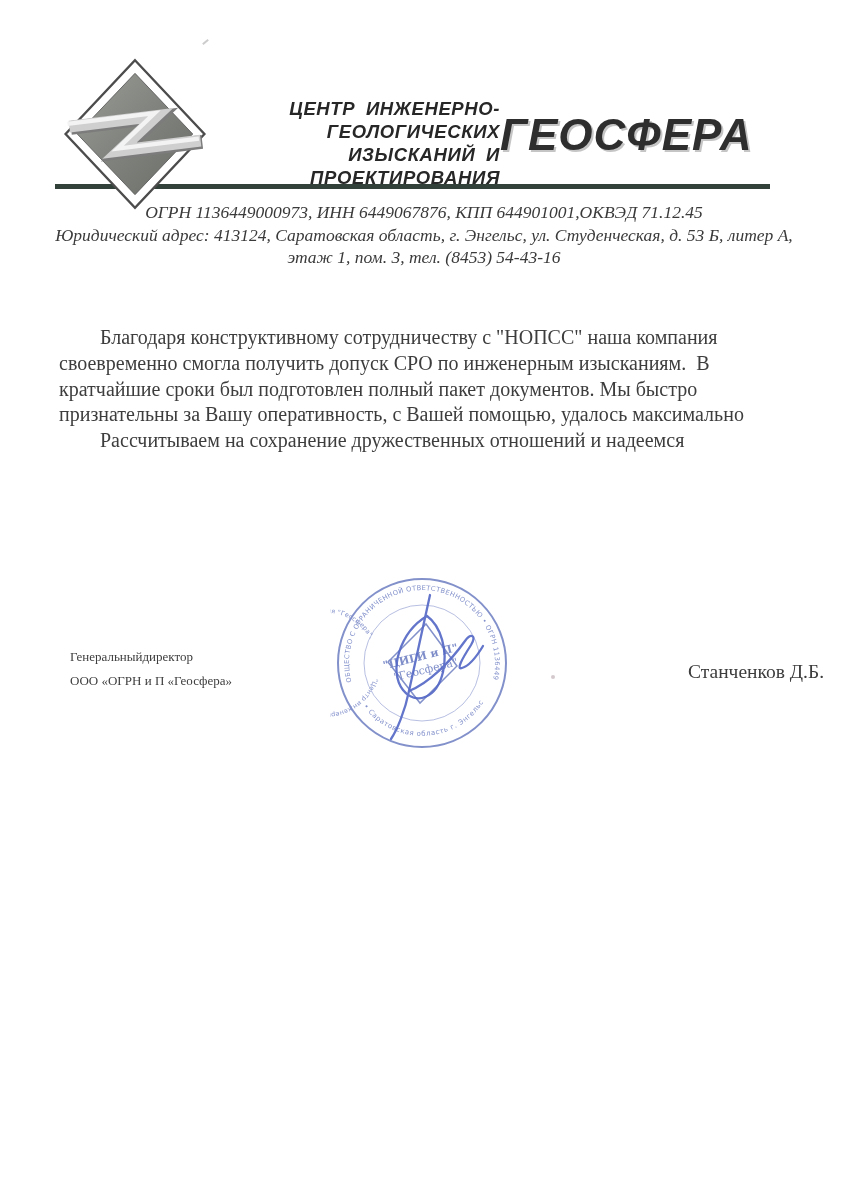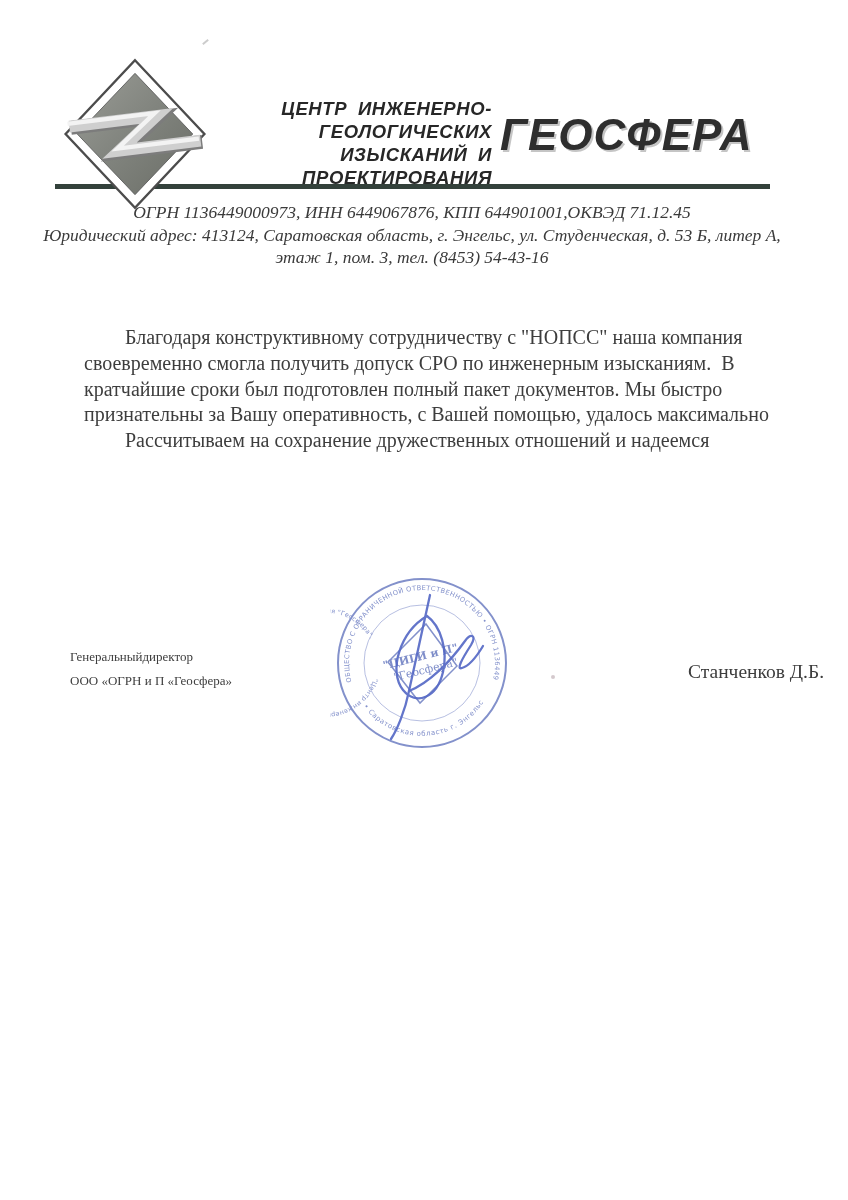--- a/index.html
+++ b/index.html
@@ -23,21 +23,21 @@
   }
   .header-rule {
     position: absolute;
     left: 55px; top: 184px;
     width: 715px; height: 5px;
     background: #33413b;
     z-index: 1;
   }
   .org-type {
     position: absolute;
-    left: 170px; top: 97px;
+    left: 178px; top: 97px;
     width: 322px;
     text-align: right;
     font-family: "Liberation Sans", "DejaVu Sans", sans-serif;
     font-weight: bold;
     font-style: italic;
     font-size: 18.5px;
     line-height: 23px;
     letter-spacing: 0.6px;
     word-spacing: 5px;
     color: #272727;
@@ -54,33 +54,33 @@
     letter-spacing: 1px;
     color: #2e2e2e;
     text-shadow: 2px 2px 0 rgba(90,90,90,0.35);
     z-index: 2;
     margin-top: 14px;
   }
 
   
   .company-info {
     position: absolute;
-    left: 32px; top: 201px;
+    left: 44px; top: 201px;
     width: 760px;
     text-align: center;
     font-style: italic;
     font-size: 17.5px;
     line-height: 22.5px;
     color: #3a3a3a;
   }
 
   
   .body-text {
     position: absolute;
-    left: 84px; top: 325px;
+    left: 59px; top: 325px;
     width: 690px;
     font-size: 20px;
     line-height: 25.8px;
     color: #3d3d3d;
   }
   .body-text .line { white-space: pre; }
   .body-text .indent { padding-left: 41px; }
 
   
   .sig-left {

